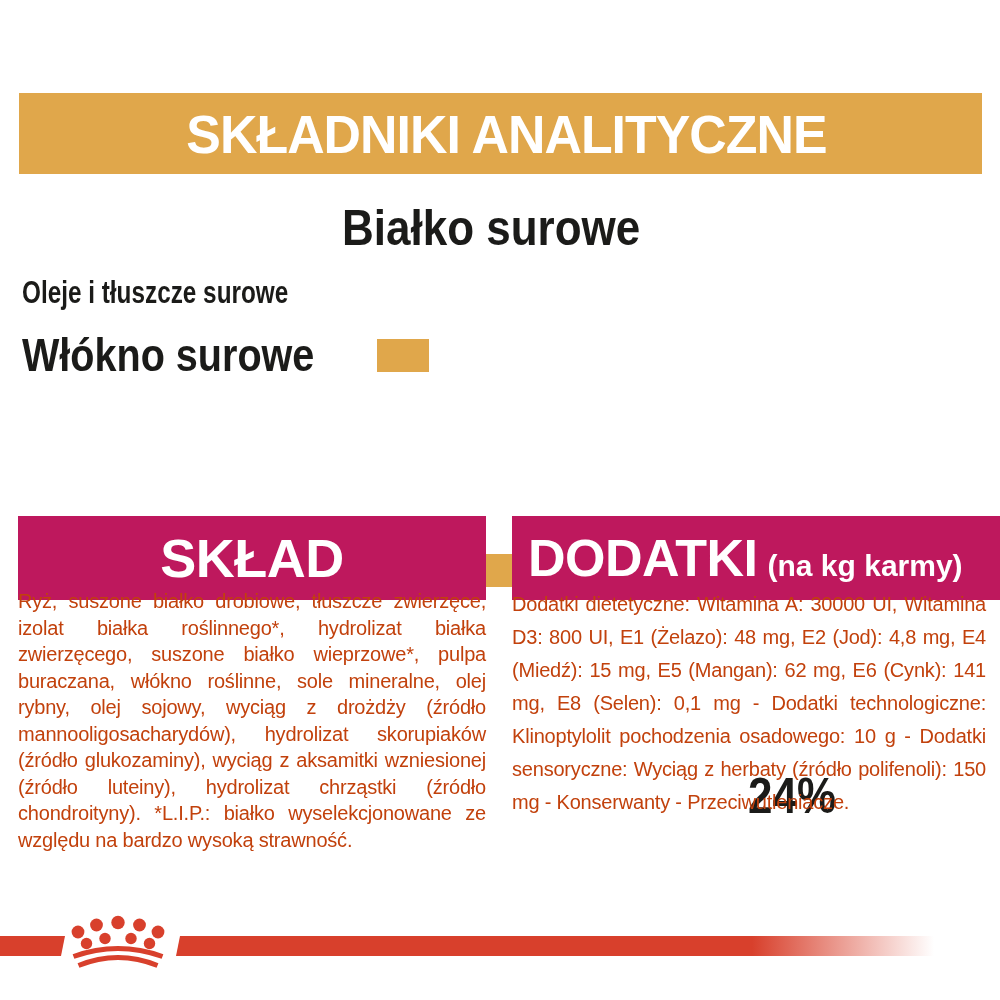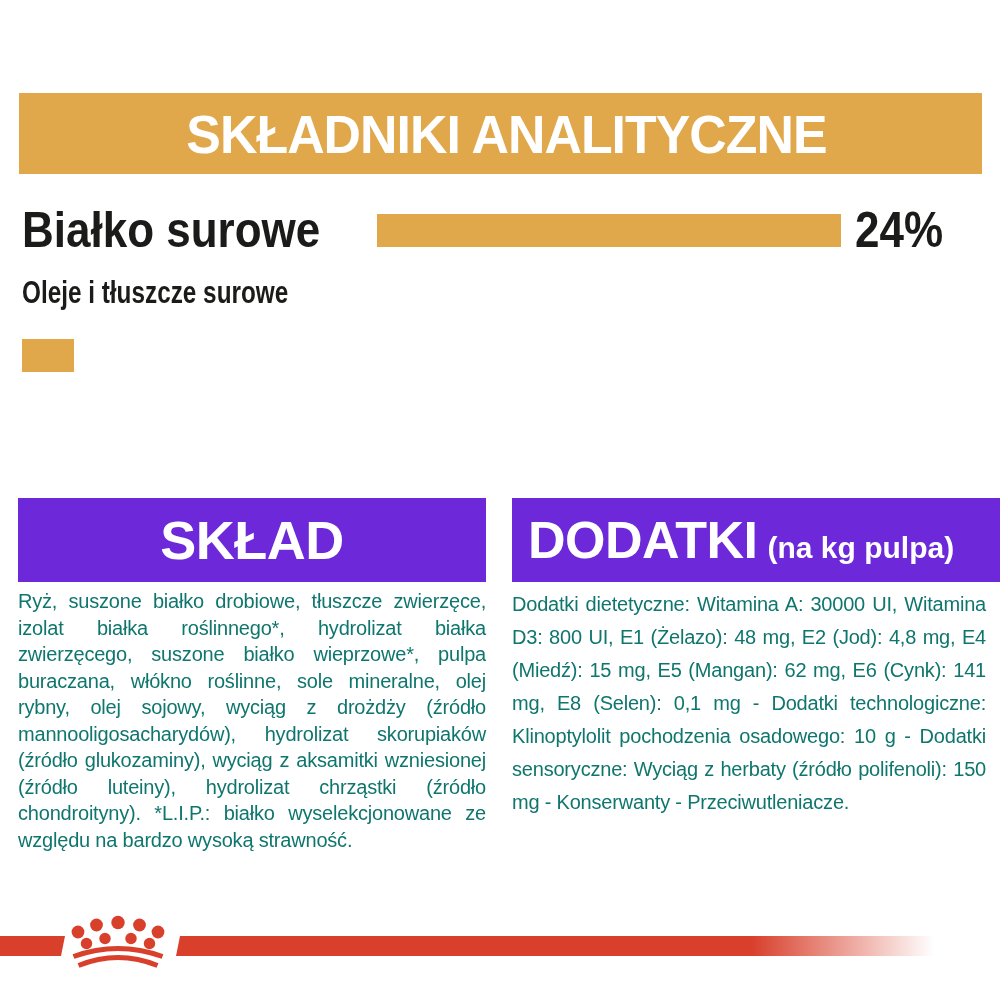--- a/index.html
+++ b/index.html
@@ -33,21 +33,21 @@
 
   
   .chart { position: absolute; left: 0; top: 0; width: 1000px; height: 400px; }
   .chart-row {
     position: absolute;
     left: 22px; right: 0;
     height: 62px;
     display: flex;
     align-items: center;
   }
-  .chart-row.r0 { top: 199px; }
+  .chart-row.r0 { top: 199px; flex-direction: column; }
   .chart-row.r1 { top: 261px; }
   .chart-row.r2 { top: 324px; }
   .chart-label {
     flex: 0 0 355px;
     color: #1B1B19;
     font-weight: 700;
     font-stretch: condensed;
     white-space: nowrap;
     overflow: visible;
   }
@@ -65,36 +65,36 @@
     display: inline-block;
     transform: scaleX(0.88);
     transform-origin: left center;
   }
   
   .bar-value-wrap { position: absolute; top: 50%; transform: translateY(-50%); }
 
   
   .card-header {
     position: absolute;
-    top: 498px; height: 84px;
-    background: #6d28d9;
+    top: 516px; height: 84px;
+    background: #be185d;
     display: flex; align-items: center;
     color: #ffffff;
   }
   .card-header.left { left: 18px; width: 468px; justify-content: center; }
   .card-header.right { left: 512px; width: 534px; justify-content: flex-start; padding-left: 16px; overflow: visible; }
   .card-title { font-weight: 700; font-size: 54px; letter-spacing: -0.5px; white-space: nowrap; }
   .card-header.right .card-title { font-size: 52px; }
   .card-title-suffix { font-weight: 700; font-size: 30px; margin-left: 10px; white-space: nowrap; }
   .card-header.right .title-line { display: flex; align-items: baseline; white-space: nowrap; }
 
   .body-text {
     position: absolute;
     top: 588px;
-    color: #0f766e;
+    color: #c2410c;
     font-size: 20px;
     text-align: justify;
     letter-spacing: -0.2px;
   }
   .body-text.left  { left: 18px;  width: 468px; line-height: 26.5px; }
   .body-text.right { left: 512px; width: 474px; line-height: 33px; }
 
   
   .stripe-left {
     position: absolute;
@@ -131,36 +131,37 @@
           <span class="bar-value">24%</span>
         </div>
       </div>
     </div>
 
     <div class="chart-row r1">
       <div class="chart-label"><span>Oleje i tłuszcze surowe</span></div>
     </div>
 
     <div class="chart-row r2">
+      <div class="chart-label"><span>Włókno surowe</span></div>
       <div class="bar-track">
         <div class="bar-fill" style="width: 52px; background: rgb(224, 167, 75);"></div>
       </div>
     </div>
 
   </div>
 
   <div class="card-header left">
     <span class="card-title">SKŁAD</span>
   </div>
   <div class="body-text left">Ryż, suszone białko drobiowe, tłuszcze zwierzęce, izolat białka roślinnego*, hydrolizat białka zwierzęcego, suszone białko wieprzowe*, pulpa buraczana, włókno roślinne, sole mineralne, olej rybny, olej sojowy, wyciąg z drożdży (źródło mannooligosacharydów), hydrolizat skorupiaków (źródło glukozaminy), wyciąg z aksamitki wzniesionej (źródło luteiny), hydrolizat chrząstki (źródło chondroityny). *L.I.P.: białko wyselekcjonowane ze względu na bardzo wysoką strawność.</div>
 
   <div class="card-header right">
     <span class="title-line">
       <span class="card-title">DODATKI</span>
-      <span class="card-title-suffix">(na kg pulpa)</span>
+      <span class="card-title-suffix">(na kg karmy)</span>
     </span>
   </div>
   <div class="body-text right">Dodatki dietetyczne: Witamina A: 30000 UI, Witamina D3: 800 UI, E1 (Żelazo): 48 mg, E2 (Jod): 4,8 mg, E4 (Miedź): 15 mg, E5 (Mangan): 62 mg, E6 (Cynk): 141 mg, E8 (Selen): 0,1 mg - Dodatki technologiczne: Klinoptylolit pochodzenia osadowego: 10 g - Dodatki sensoryczne: Wyciąg z herbaty (źródło polifenoli): 150 mg - Konserwanty - Przeciwutleniacze.</div>
 
   <div class="stripe-left"></div>
   <div class="stripe-right"></div>
   <svg class="crown" viewBox="0 0 120 75" aria-hidden="true">
     <g fill="#D8402C">
       <circle cx="20" cy="34" r="6.4"></circle>
       <circle cx="38.5" cy="27" r="6.4"></circle>

